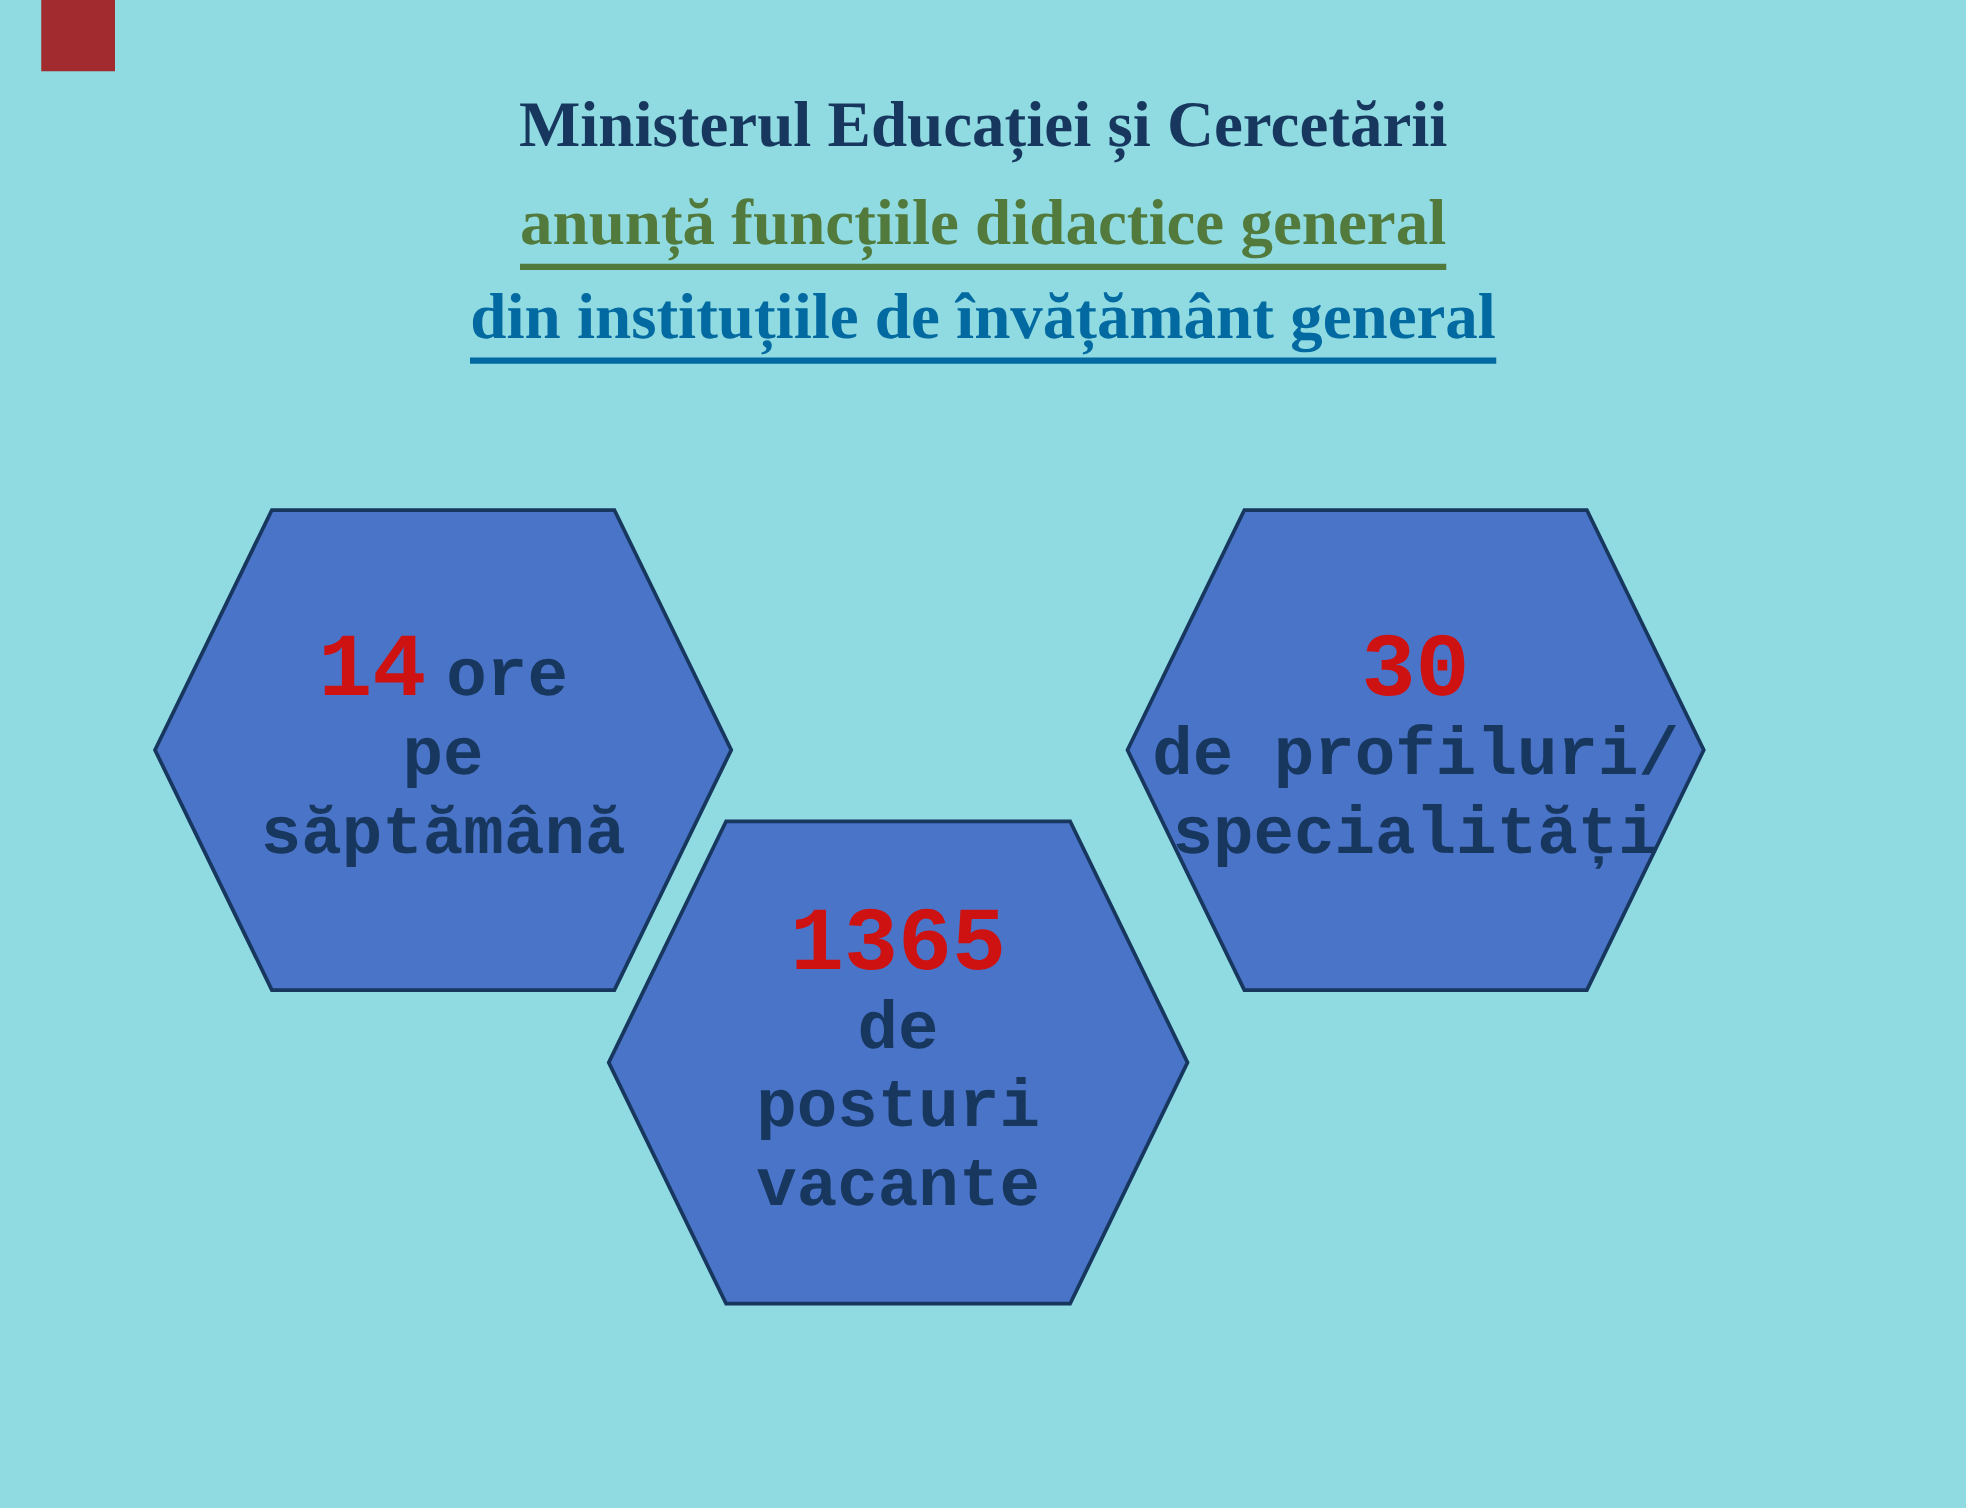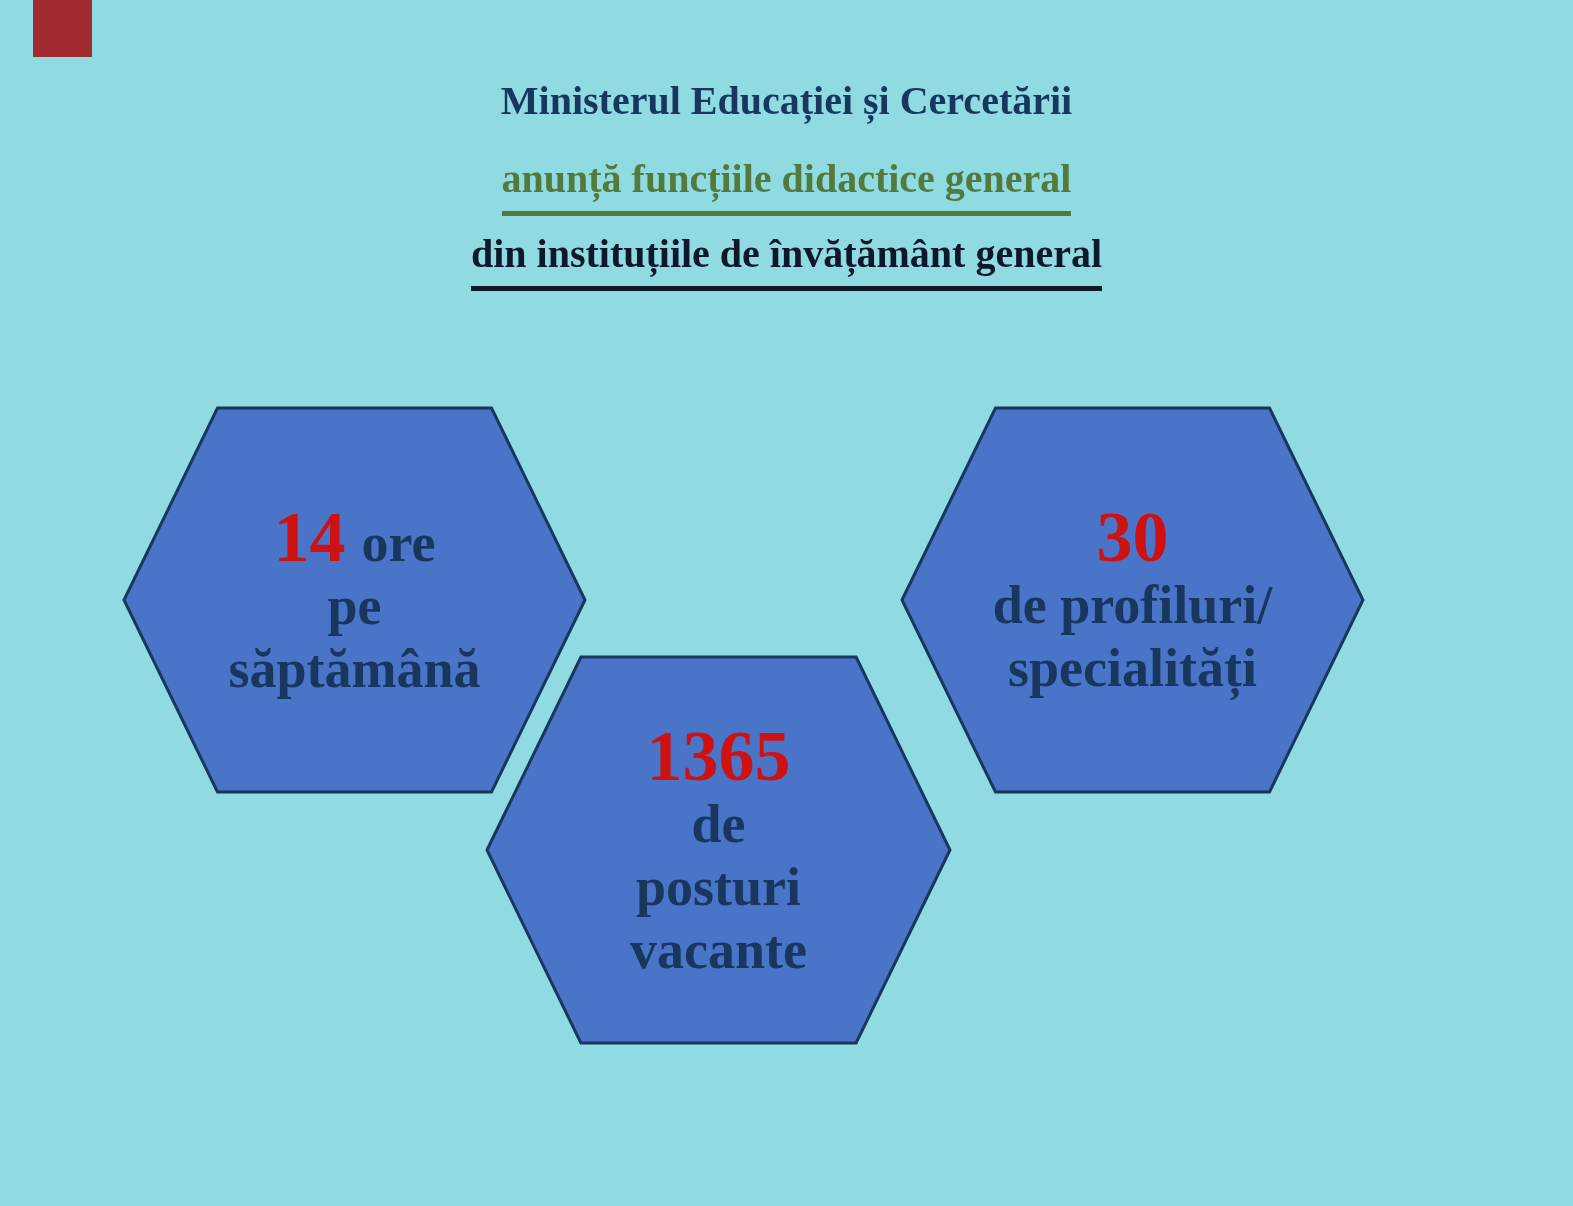--- a/index.html
+++ b/index.html
@@ -19,35 +19,36 @@
     position: absolute;
     left: 33px; top: 0;
     width: 59px; height: 57px;
     background: #A12B2E;
   }
   .h-line {
     position: absolute;
     left: 0; width: 100%;
     text-align: center;
     font-weight: bold;
-    font-size: 40px;
+    font-size: 52px;
     line-height: 62px;
     white-space: nowrap;
   }
   .h-line-1 { top: 70px;  color: #17375E; }
   .h-line-2 { top: 148px; color: #527A3C; }
-  .h-line-3 { top: 223px; color: #0f172a; }
+  .h-line-3 { top: 223px; color: #0369a1; }
   .h-line-4 { top: 298px; color: #1C70C8; }
   .underlined {
     display: inline-block;
     border-bottom: 5px solid currentColor;
     padding-bottom: 1px;
   }
   .hex {
     position: absolute;
+    font-family: Liberation Mono, monospace;
   }
   .hex-left   { left: 122px; top: 406px; width: 465px; height: 388px; }
   .hex-right  { left: 900px; top: 406px; width: 465px; height: 388px; }
   .hex-center { left: 485px; top: 655px; width: 467px; height: 390px; }
   .hex svg {
     position: absolute;
     left: 0; top: 0;
     width: 100%; height: 100%;
     display: block;
   }

